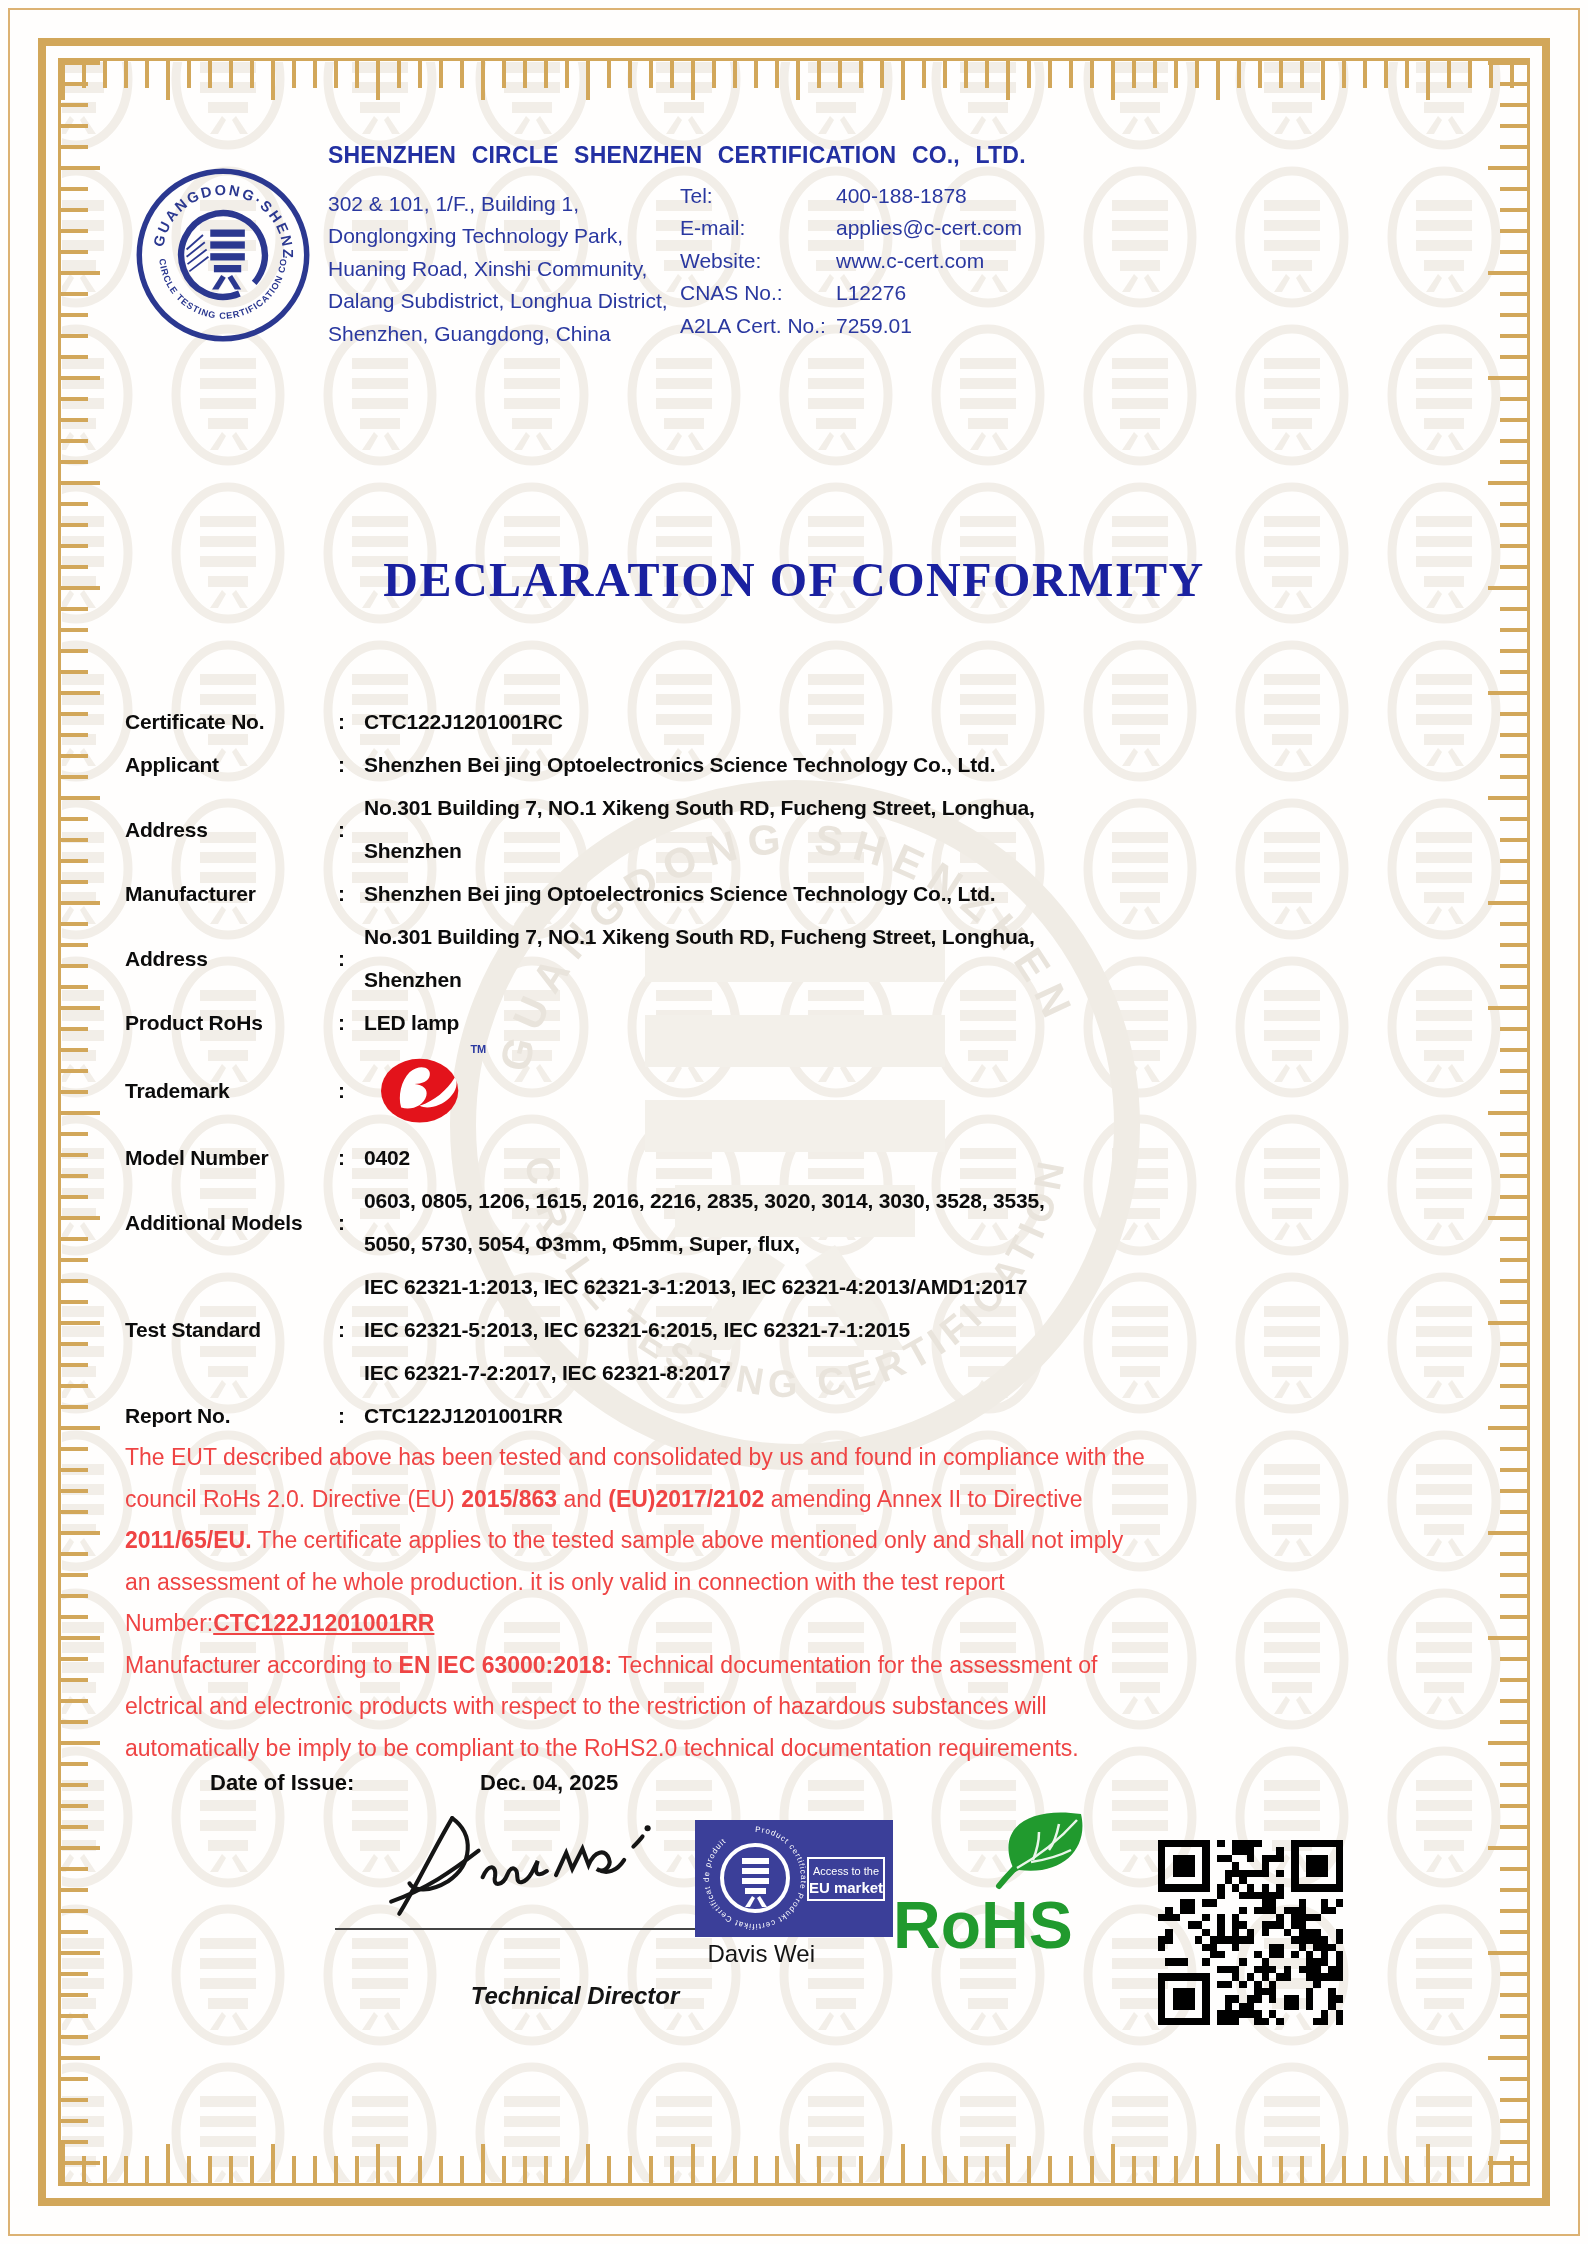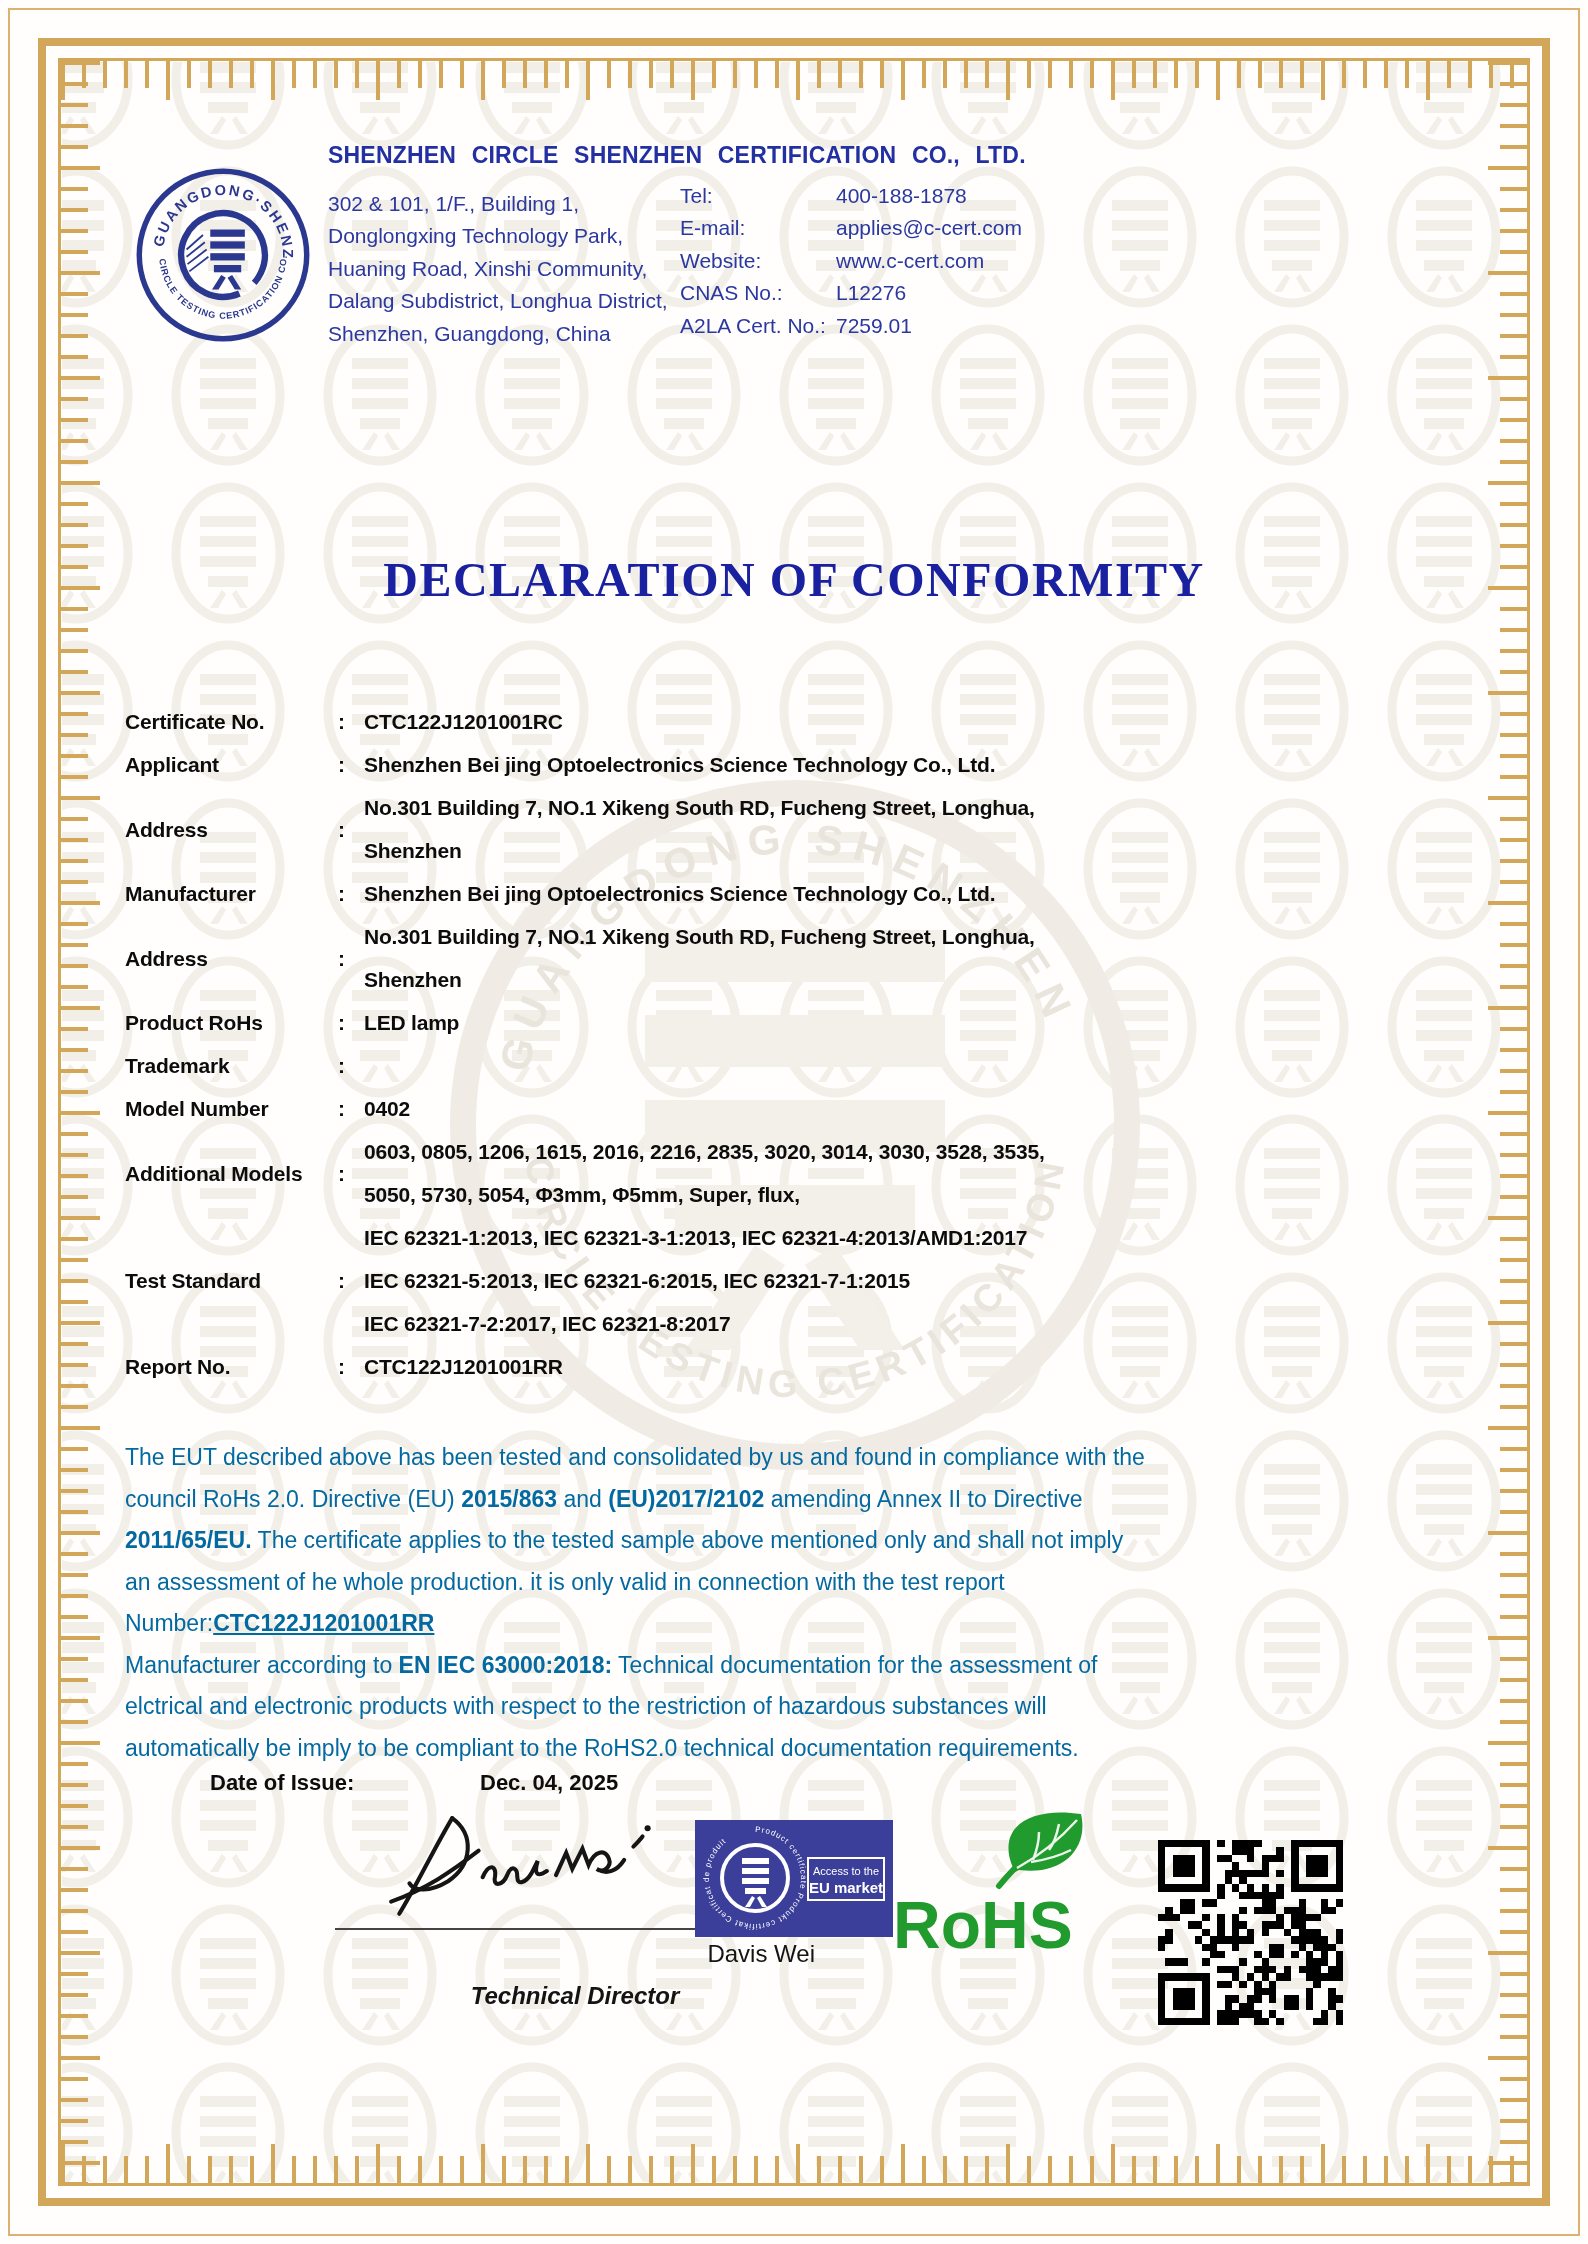--- a/index.html
+++ b/index.html
@@ -45,21 +45,21 @@
   .fields{position:absolute;left:125px;top:700px;width:1360px;color:#0c0c0c;}
   .frow{display:flex;align-items:center;font-weight:bold;font-size:21px;letter-spacing:-.2px;}
   .flabel{width:213px;flex:none;line-height:43px;}
   .fcolon{width:26px;flex:none;line-height:43px;}
   .fvalue{flex:1;}
   .fvalue .vline{line-height:43px;}
   .tm-wrap{position:relative;display:inline-block;width:118px;height:84px;margin:3px 0;}
   .tm-sup{position:absolute;right:-4px;top:-4px;font-size:11px;color:#2a38a0;font-weight:bold;}
   
   .bodytext{position:absolute;left:125px;top:1437px;width:1400px;font-size:23px;
-    line-height:41.5px;color:#0369a1;}
+    line-height:41.5px;color:#ef4444;}
   .bodytext b{font-weight:bold;}
   .bodytext .u{text-decoration:underline;}
   
   .issue{position:absolute;left:210px;top:1770px;font-size:22px;font-weight:bold;color:#0c0c0c;}
   .issue .ilabel{display:inline-block;width:270px;}
   .sig-script{position:absolute;left:385px;top:1812px;width:285px;height:112px;}
   .sig-line{position:absolute;left:335px;top:1928px;width:480px;border-top:2px solid #444;}
   .sig-name{position:absolute;left:335px;top:1940px;width:480px;text-align:right;
     font-size:24px;color:#141414;}
   .sig-title{position:absolute;left:335px;top:1982px;width:480px;text-align:center;
@@ -237,20 +237,33 @@
       <div class="flabel">Product RoHs</div>
       <div class="fcolon">:</div>
       <div class="fvalue">
           <div class="vline">LED lamp</div>
         </div>
     </div>
 
     <div class="frow">
       <div class="flabel">Trademark</div>
       <div class="fcolon">:</div>
+      <div class="fvalue">
+    <span class="tm-wrap">
+      <svg viewBox="0 0 120 100" width="118" height="84">
+        <ellipse cx="56" cy="52" rx="46" ry="38" fill="#e3131b"></ellipse>
+        <g fill="#ffffff">
+          <path d="M34,72 C30,58 34,40 44,30 C56,20 70,24 68,34 C67,41 58,44 50,44 C60,45 66,50 64,58 C61,70 46,76 34,72 Z
+                   M44,38 C47,33 54,31 56,34 C58,38 52,41 46,41 Z M42,52 C48,50 55,52 54,57 C53,63 44,64 40,61 Z"></path>
+          <path d="M56,70 C74,64 88,52 98,36 C102,42 100,52 92,60 C82,70 66,75 56,70 Z"></path>
+        </g>
+      </svg>
+      <span class="tm-sup">TM</span>
+    </span>
+  </div>
     </div>
 
     <div class="frow">
       <div class="flabel">Model Number</div>
       <div class="fcolon">:</div>
       <div class="fvalue">
           <div class="vline">0402</div>
         </div>
     </div>
 

